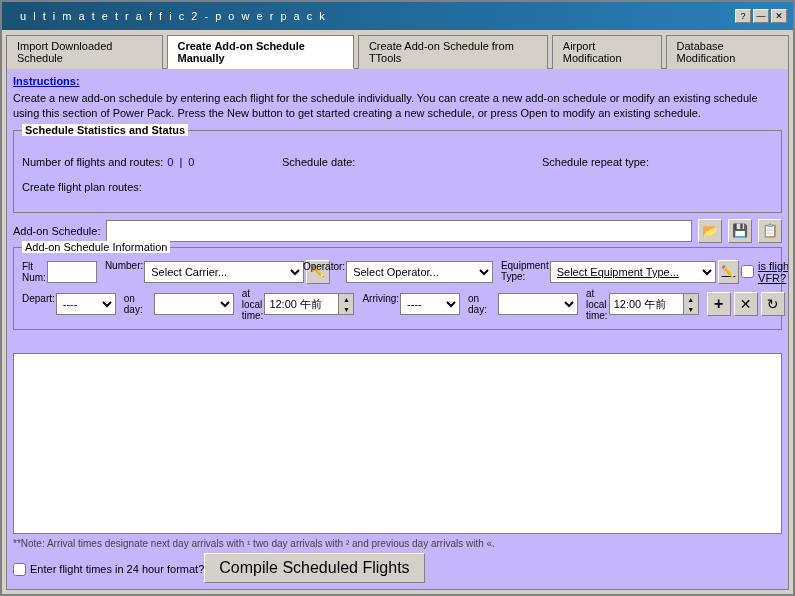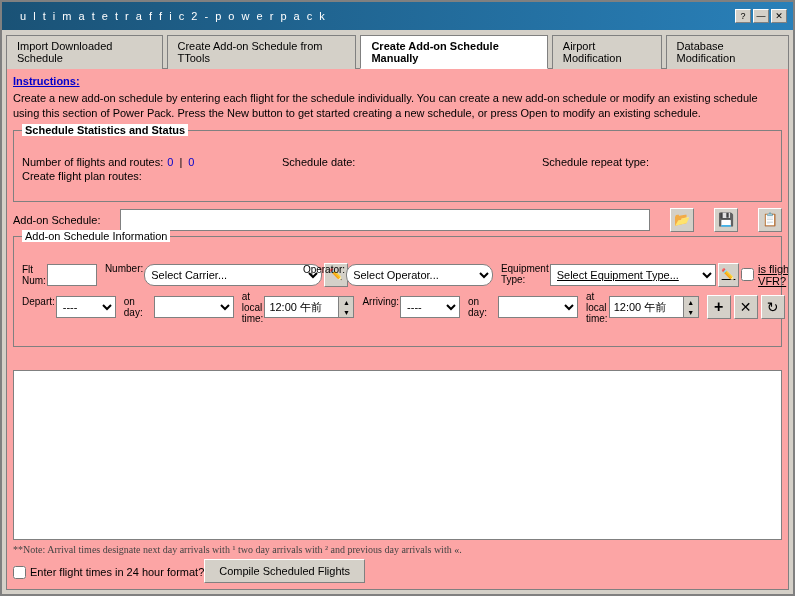--- a/index.html
+++ b/index.html
@@ -76,21 +76,21 @@
       position: relative;
       top: 1px;
     }
     .tab.active {
       background: #ffffff;
       border-bottom: 1px solid #ffffff;
       font-weight: bold;
       z-index: 2;
     }
     .main-panel {
-      background: #fca5a5;
+      background: #c4b5fd;
       border: 1px solid #808080;
       flex: 1;
       display: flex;
       flex-direction: column;
       padding: 6px;
       overflow: hidden;
     }
     .instructions-header {
       color: #0000cc;
       font-weight: bold;
@@ -136,21 +136,21 @@
       font-size: 11px;
     }
     .build-status-row {
       display: flex;
       align-items: center;
       justify-content: flex-end;
     }
     .addon-schedule-row {
       display: flex;
       align-items: center;
-      gap: 20px;
+      gap: 6px;
       margin-bottom: 4px;
     }
     .addon-label {
       font-size: 11px;
       white-space: nowrap;
     }
     .addon-input {
       flex: 1;
       height: 22px;
       border: 1px solid #808080;
@@ -165,21 +165,21 @@
       border-right-color: #808080;
       border-bottom-color: #808080;
       display: flex;
       align-items: center;
       justify-content: center;
       cursor: pointer;
       font-size: 13px;
     }
     .addon-info-group {
       border: 1px solid #808080;
-      padding: 18px 8px;
+      padding: 4px 8px;
       margin-bottom: 23px;
       position: relative;
     }
     .addon-info-title {
       position: absolute;
       top: -7px;
       left: 8px;
       background: #fff;
       padding: 0 3px;
       font-size: 11px;
@@ -211,22 +211,21 @@
       border: 1px solid #808080;
       background: #fff;
       padding: 0 2px;
       font-size: 11px;
       cursor: pointer;
     }
     .small-input {
       width: 50px;
     }
     .medium-select {
-      width: 178px;
-      border-radius: 10px;
+      width: 160px;
     }
     .large-select {
       width: 190px;
     }
     .checkbox-row {
       display: flex;
       align-items: center;
       gap: 4px;
     }
     .spin-input-wrapper {
@@ -265,36 +264,35 @@
       min-height: 120px;
       padding: 4px;
       font-size: 11px;
       margin-bottom: 4px;
       overflow-y: auto;
     }
     .note-text {
       font-size: 10px;
       color: #444;
       flex: 1;
-      font-family: Liberation Serif, serif;
     }
     .checkbox-label-row {
       display: flex;
       align-items: center;
       gap: 4px;
       margin-top: 2px;
     }
     .compile-btn {
       padding: 5px 14px;
       background: #d4d0c8;
       border: 1px solid #fff;
       border-right-color: #808080;
       border-bottom-color: #808080;
       cursor: pointer;
-      font-size: 11px;
+      font-size: 16px;
       font-weight: normal;
       white-space: nowrap;
     }
     .nothing-loaded {
       font-weight: bold;
       font-size: 13px;
     }
   </style>
 </head>
 <body>
@@ -307,34 +305,34 @@
       <div class="title-btn">?</div>
       <div class="title-btn">—</div>
       <div class="title-btn">✕</div>
     </div>
   </div>
 
   <div class="content-area">
 
     <div class="tabs">
       <div class="tab">Import Downloaded Schedule</div>
+      <div class="tab active">Create Add-on Schedule Manually</div>
       <div class="tab">Create Add-on Schedule from TTools</div>
-      <div class="tab active">Create Add-on Schedule Manually</div>
       <div class="tab">Airport Modification</div>
       <div class="tab">Database Modification</div>
     </div>
 
     <div class="main-panel">
 
       <div class="instructions-header">Instructions:</div>
       <div class="instructions-text">Create a new add-on schedule by entering each flight for the schedule individually.  You can create a new add-on schedule or modify an existing schedule using this section of Power Pack.  Press the New button to get started creating a new schedule, or press Open to modify an existing schedule.</div>
 
       <div class="group-box">
         <span class="group-box-title">Schedule Statistics and Status</span>
-        <div style="display:grid; grid-template-columns: 260px 260px 1fr; margin-top:6px; gap: 2px 0;">
+        <div style="display:grid; grid-template-columns: 260px 260px 1fr; margin-top:6px; gap: 13px 0;">
 
           <div class="stat-row">
             <span class="stat-label">Number of flights and routes:</span>
             <span class="stat-value-blue">0</span>
             <span class="stat-value" style="margin: 0 2px;">|</span>
             <span class="stat-value-blue">0</span>
           </div>
           <div class="stat-row">
             <span class="stat-label">Schedule date:</span>
           </div>

